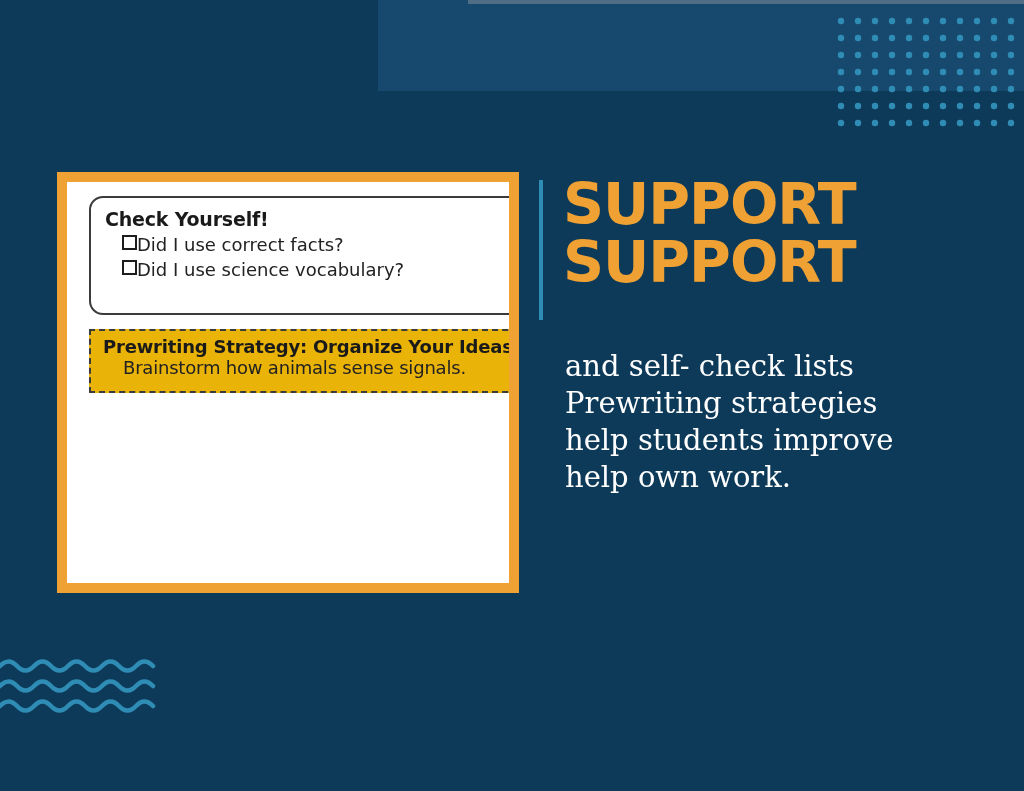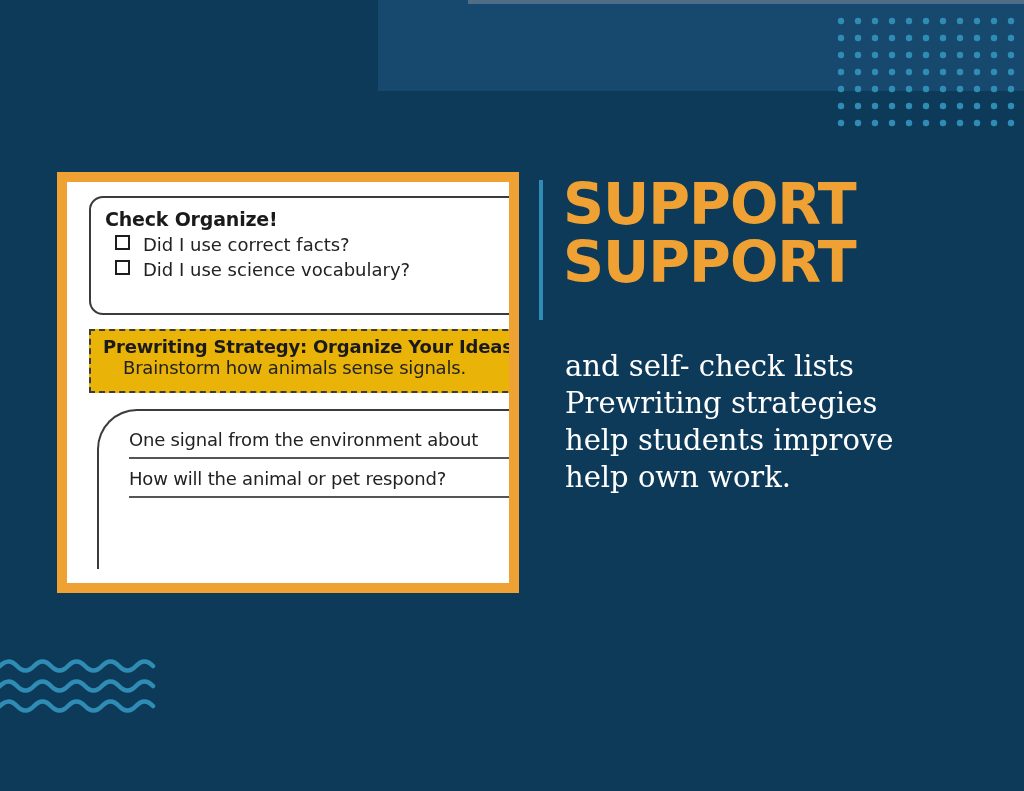--- a/index.html
+++ b/index.html
@@ -106,26 +106,25 @@
     font-family: "DejaVu Sans", sans-serif;
     font-weight: bold;
     font-size: 19px;
     color: #1a1a1a;
     line-height: 1.25;
     letter-spacing: -0.2px;
   }
   .ws-checkline {
     display: flex;
     align-items: baseline;
-    gap: 13px;
     font-family: "DejaVu Sans", sans-serif;
     font-size: 18px;
     color: #222;
     line-height: 1.42;
-    margin-left: 10px;
+    margin-left: 17px;
   }
   .ws-checkbox {
     display: inline-block;
     width: 11px;
     height: 11px;
     border: 2px solid #1d1d1d;
     flex: 0 0 auto;
     position: relative;
     top: -1px;
   }
@@ -240,44 +239,38 @@
     </svg>
   </div>
 
   <div class="accent-rule"></div>
 
   <div class="worksheet-frame">
     <div class="worksheet-page">
       <div class="ws-inner">
 
         <div class="ws-box-check">
-          <div class="ws-title">Check Organize!</div>
+          <div class="ws-title">Check Yourself!</div>
 
           <div class="ws-checkline">
             <span class="ws-checkbox"></span>
             <span>Did I use correct facts?</span>
           </div>
 
           <div class="ws-checkline">
             <span class="ws-checkbox"></span>
             <span>Did I use science vocabulary?</span>
           </div>
         </div>
 
         <div class="ws-box-prewrite">
           <div class="ws-strategy-head">Prewriting Strategy: Organize Your Ideas</div>
           <div class="ws-strategy-sub">Brainstorm how animals sense signals.</div>
         </div>
 
-        <div class="ws-box-lines">
-          <div class="ws-prompt">One signal from the environment about</div>
-          <div class="ws-rule"></div>
-          <div class="ws-prompt">How will the animal or pet respond?</div>
-          <div class="ws-rule"></div>
-        </div>
 
       </div>
     </div>
   </div>
 
   <div class="headline">
     <span class="hl-line">SUPPORT</span>
     <span class="hl-line">SUPPORT</span>
   </div>
 

